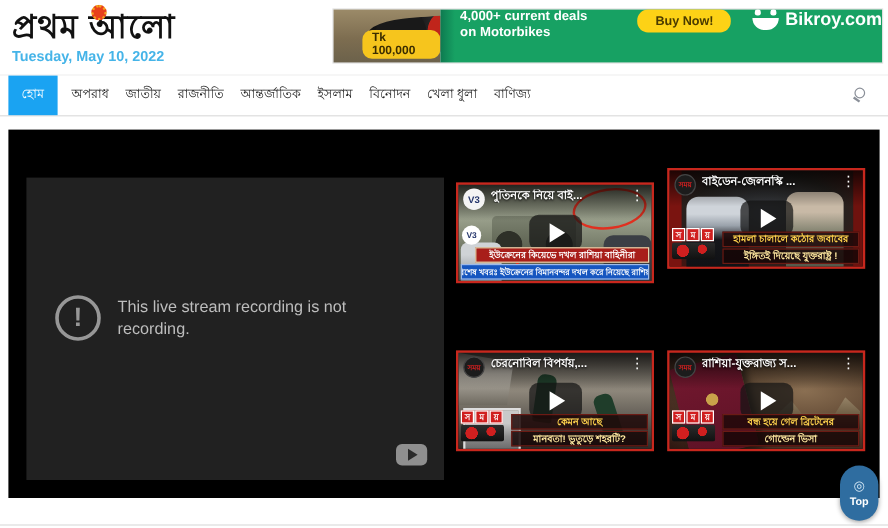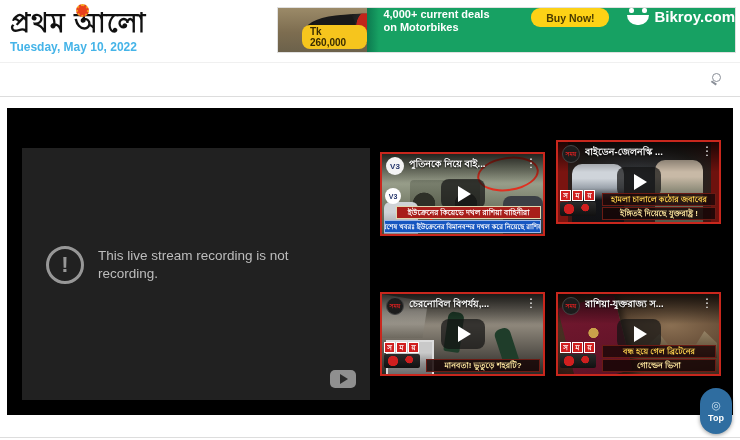--- a/index.html
+++ b/index.html
@@ -174,41 +174,52 @@
   <div class="header">
     <div class="logo">
       <div class="sun"></div>
       <div class="logo-text">প্রথম আলো</div>
       <div class="date">Tuesday, May 10, 2022</div>
     </div>
 
     <div class="ad">
       <div class="ad-photo">
         <div class="bike-body"></div>
-        <div class="price-pill">Tk 260,000</div>
+        <div class="price-pill">Tk 100,000</div>
       </div>
       <div class="ad-green">
         <div class="ad-headline">
           <div>4,000+ current deals</div>
           <div>on Motorbikes</div>
         </div>
         <button class="buy-btn">Buy Now!</button>
         <div class="brand">
           <div class="smiley">
             <span class="eye l"></span>
             <span class="eye r"></span>
             <span class="mouth"></span>
           </div>
           <span class="brand-text">Bikroy.com</span>
         </div>
       </div>
     </div>
   </div>
 
   <div class="nav">
+    <div class="nav-items">
+      <span class="nav-item active">হোম</span>
+      <span class="nav-item">অপরাধ</span>
+      <span class="nav-item">জাতীয়</span>
+      <span class="nav-item">রাজনীতি</span>
+      <span class="nav-item">আন্তর্জাতিক</span>
+      <span class="nav-item">ইসলাম</span>
+      <span class="nav-item">বিনোদন</span>
+      <span class="nav-item">খেলা ধুলা</span>
+      <span class="nav-item">বাণিজ্য</span>
+    </div>
     <div class="search">
       <span class="lens"></span>
       <span class="handle"></span>
     </div>
   </div>
 
   <div class="gallery">
 
     <div class="player">
       <div class="warn-row">
@@ -285,20 +296,21 @@
         <span class="tri"></span>
       </div>
       <div class="somoy-logo">
         <div class="somoy-row">
           <span class="somoy-box">স</span>
           <span class="somoy-box">ম</span>
           <span class="somoy-box">য়</span>
         </div>
         <div class="somoy-map"></div>
       </div>
+      <div class="cap dark-a">কেমন আছে</div>
       <div class="cap dark-b">মানবতা! ভুতুড়ে শহরটি?</div>
     </div>
 
     <div class="thumb p4">
       <div class="scene s4">
         <div class="passport"></div>
         <div class="bridge"></div>
       </div>
       <div class="thumb-top">
         <div class="avatar somoy">সময়</div>

